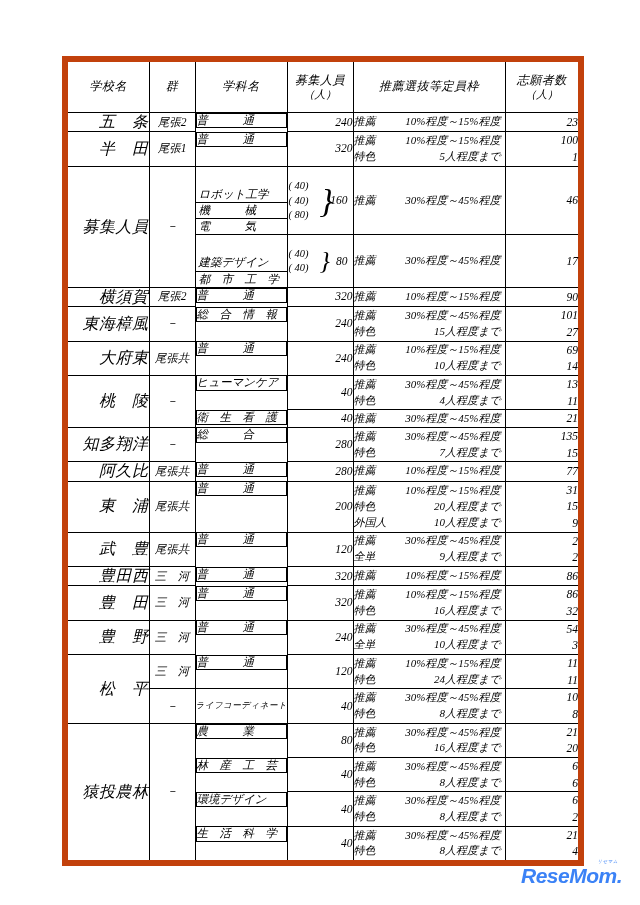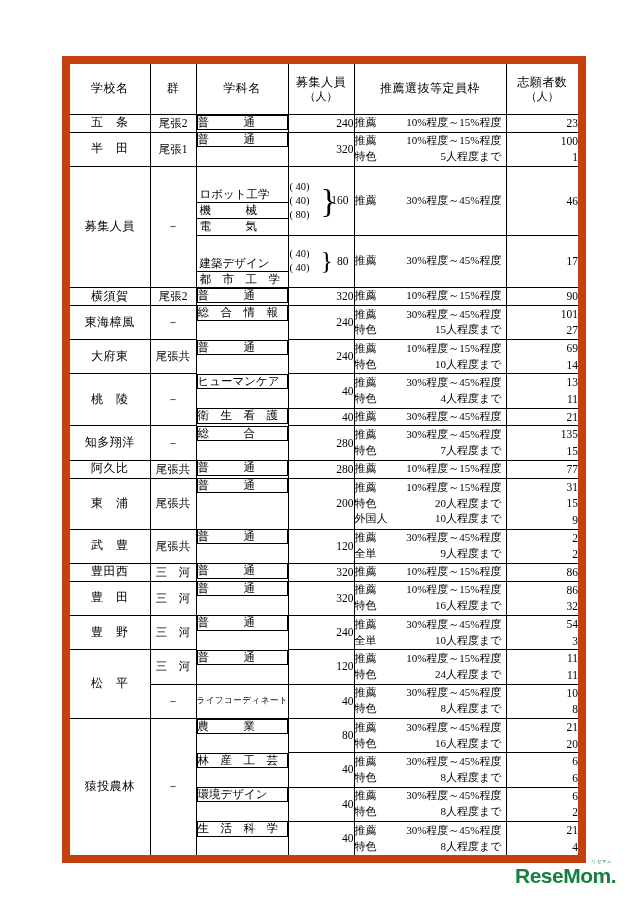--- a/index.html
+++ b/index.html
@@ -42,21 +42,22 @@
   table.admissions td,
   table.admissions th {
     border: 1px solid #000;
     padding: 0;
     vertical-align: middle;
     font-weight: normal;
   }
 
   
   table.admissions {
-    border: 8px solid #c2410c;
+    border: 6px solid #c2410c;
+    font-style: italic;
   }
 
   col.c-school  { width: 84px; }
   col.c-group   { width: 46px; }
   col.c-dept    { width: 92px; }
   col.c-quota   { width: 66px; }
   col.c-criteria{ width: 152px; }
   col.c-appl    { width: 76px; }
 
   
@@ -67,23 +68,23 @@
     border-bottom: 2px solid #000;
     letter-spacing: 0.5px;
   }
   thead th .sub {
     display: block;
     font-size: 11px;
     letter-spacing: 0;
   }
 
   .school {
-    text-align: center;
+    text-align: right;
     padding-left: 5px;
-    font-size: 12px;
+    font-size: 16px;
     letter-spacing: 0.5px;
   }
 
   .group {
     text-align: center;
     font-size: 11.5px;
   }
 
   .dept {
     font-size: 11.5px;
@@ -175,26 +176,27 @@
     left: 0;
     right: 0;
     top: 866px;
     text-align: center;
     font-size: 11px;
     color: #222;
   }
 
   #logo {
     position: absolute;
-    right: 24px;
+    right: 18px;
     top: 860px;
     width: 110px;
     height: 34px;
-    color: #15803d;
+    color: #3b82f6;
     text-align: right;
+    font-style: italic;
   }
   #logo .ruby {
     font-family: "Liberation Sans", sans-serif;
     font-size: 4.5px;
     letter-spacing: 0.5px;
     display: block;
     text-align: right;
     padding-right: 4px;
     line-height: 1;
   }

